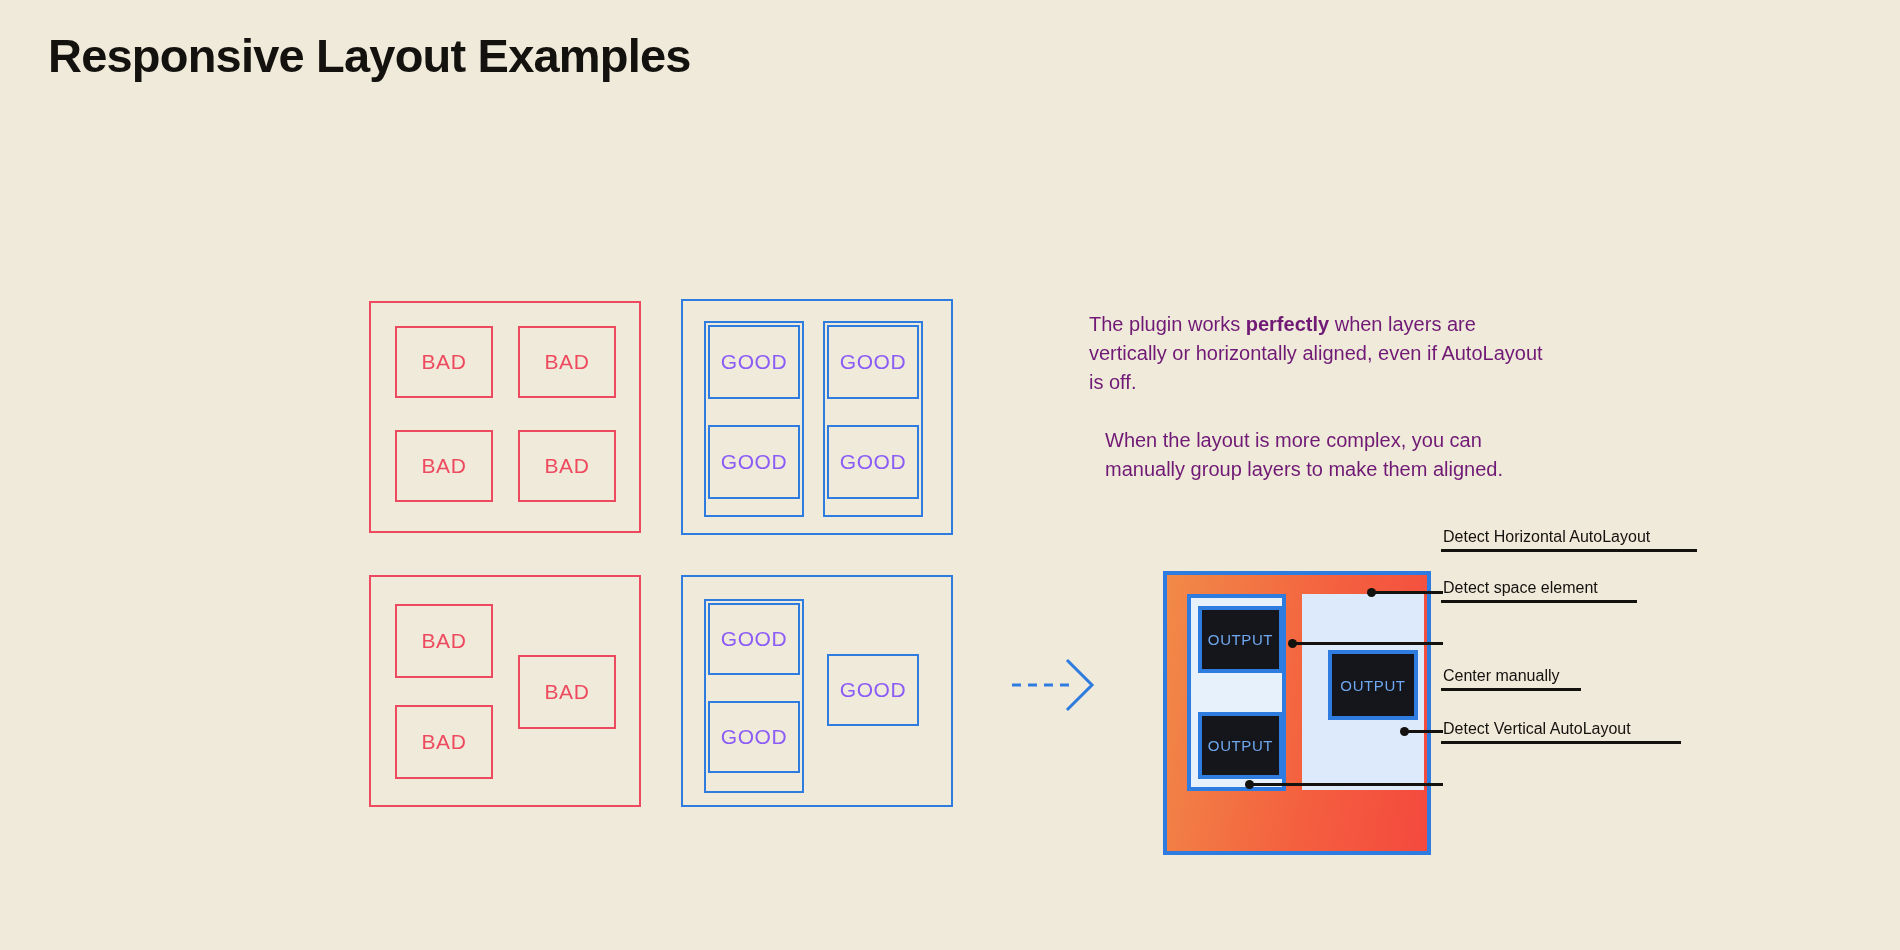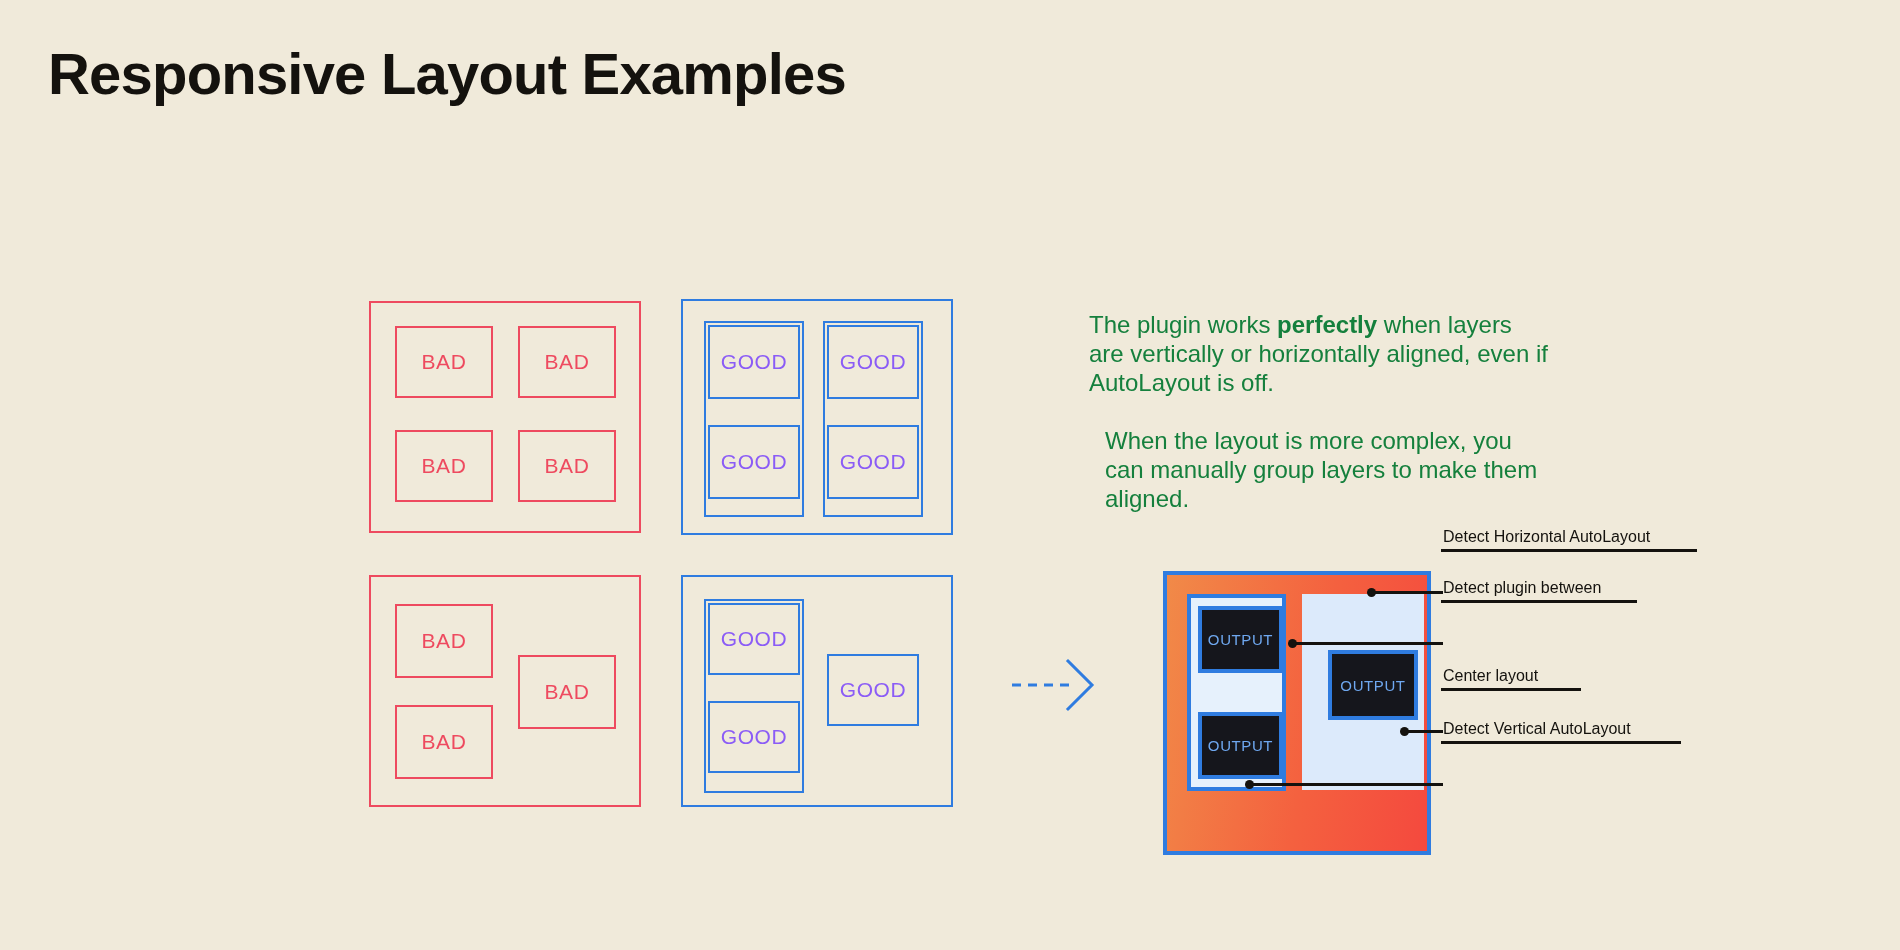--- a/index.html
+++ b/index.html
@@ -12,22 +12,22 @@
     background: #F0EADA;
     font-family: "Liberation Sans", sans-serif;
     overflow: hidden;
     position: relative;
   }
 
   
   #page-title {
     position: absolute;
     left: 48px;
-    top: 40px;
-    font-size: 58px;
+    top: 28px;
+    font-size: 47px;
     font-weight: bold;
     color: #14120E;
     letter-spacing: -0.8px;
     white-space: nowrap;
   }
 
   
   .panel {
     position: absolute;
     box-sizing: border-box;
@@ -172,23 +172,23 @@
   #callout-3 .callout-rule { width: 140px; }
   #callout-4 { left: 1441px; top: 744px; }
   #callout-4 .callout-rule { width: 240px; }
 
   
   #copy-block {
     position: absolute;
     left: 1089px;
     top: 310px;
     width: 460px;
-    font-size: 24px;
+    font-size: 20px;
     line-height: 29px;
-    color: #15803d;
+    color: #701a75;
   }
   #copy-block p { margin: 0; }
   #copy-block p + p { margin-top: 29px; margin-left: 16px; }
   #copy-block b { font-weight: bold; }
 </style>
 </head>
 <body>
 
 <div id="page-title">Responsive Layout Examples</div>
 
@@ -243,28 +243,28 @@
 </div>
 
 <div class="callout" id="callout-1">
   <span class="callout-label">Detect Horizontal AutoLayout</span>
   <span class="callout-rule"></span>
 </div>
 <div class="leader" style="left:1371px; top:591px; width:72px;"></div>
 <div class="leader-dot" style="left:1367px; top:588px;"></div>
 
 <div class="callout" id="callout-2">
-  <span class="callout-label">Detect plugin between</span>
+  <span class="callout-label">Detect space element</span>
   <span class="callout-rule"></span>
 </div>
 <div class="leader" style="left:1292px; top:642px; width:151px;"></div>
 <div class="leader-dot" style="left:1288px; top:639px;"></div>
 
 <div class="callout" id="callout-3">
-  <span class="callout-label">Center layout</span>
+  <span class="callout-label">Center manually</span>
   <span class="callout-rule"></span>
 </div>
 <div class="leader" style="left:1404px; top:730px; width:39px;"></div>
 <div class="leader-dot" style="left:1400px; top:727px;"></div>
 
 <div class="callout" id="callout-4">
   <span class="callout-label">Detect Vertical AutoLayout</span>
   <span class="callout-rule"></span>
 </div>
 <div class="leader" style="left:1249px; top:783px; width:194px;"></div>

